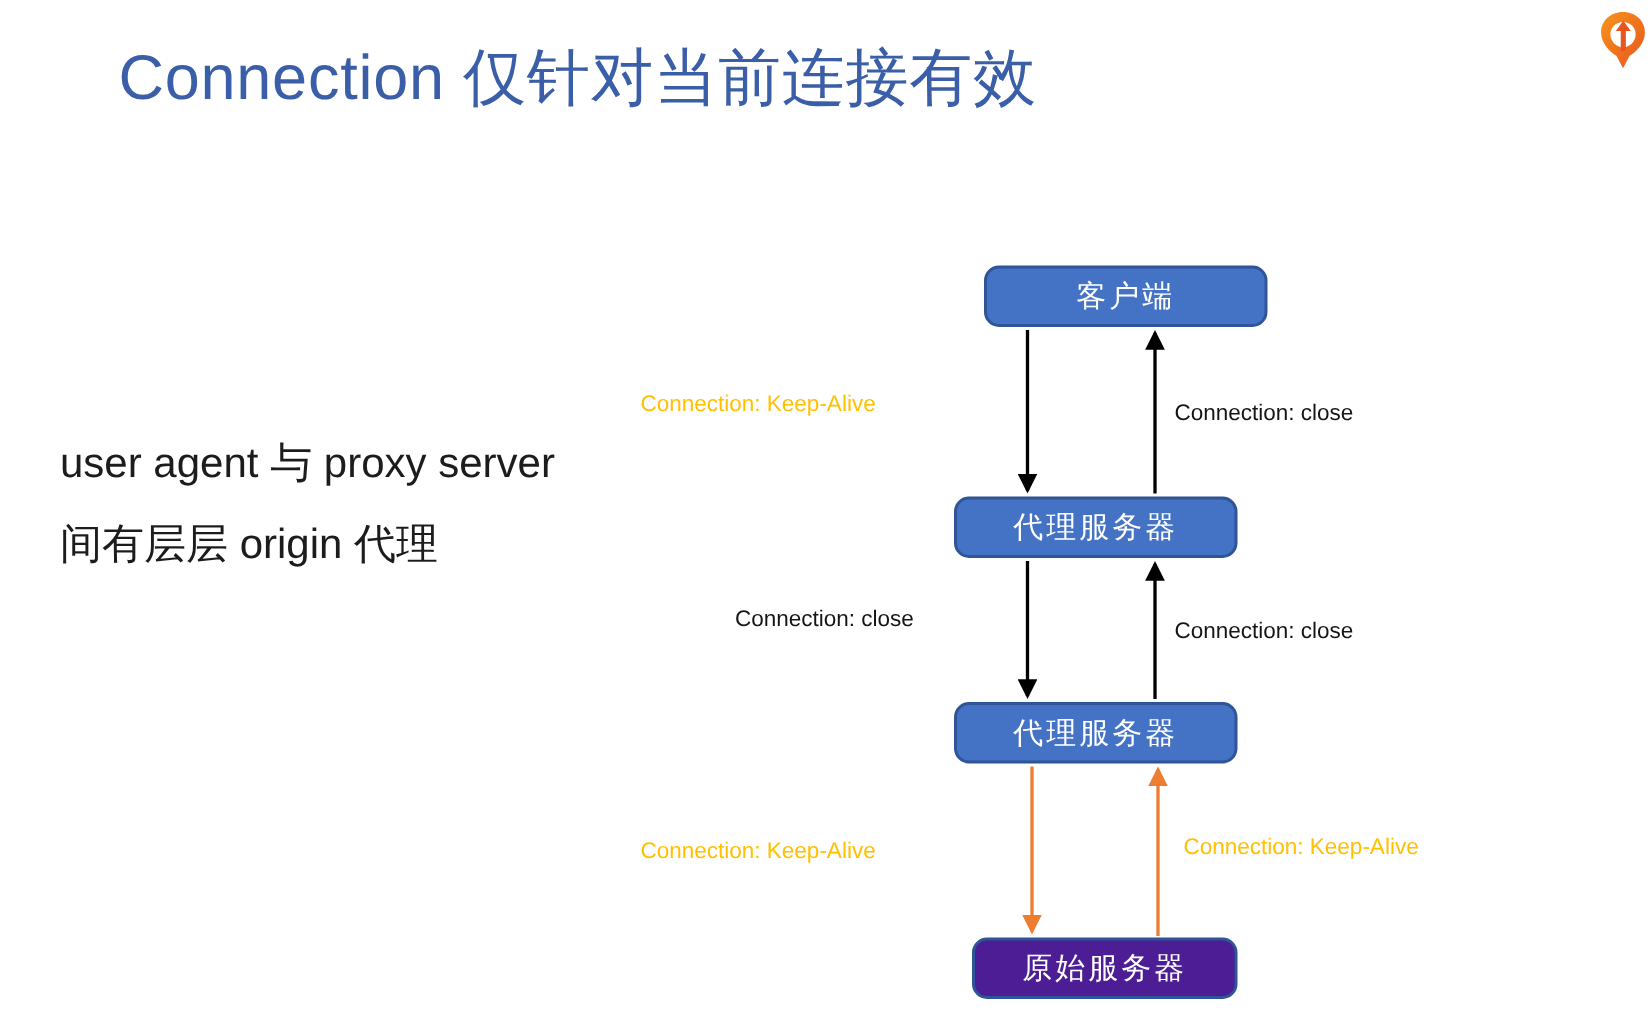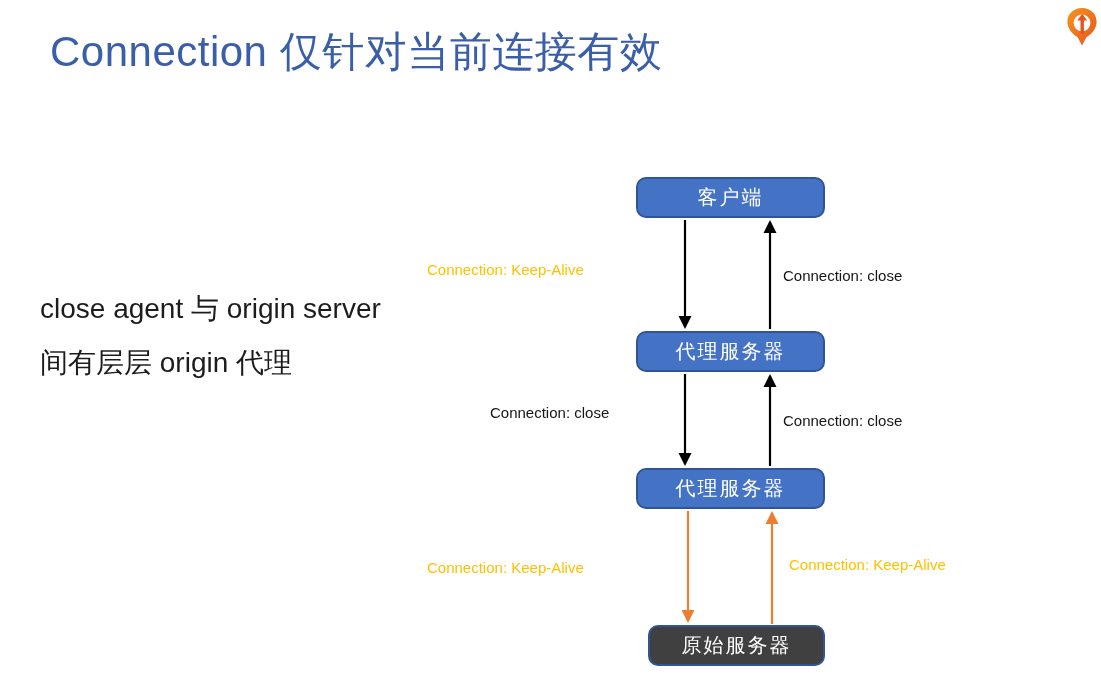--- a/index.html
+++ b/index.html
@@ -19,67 +19,67 @@
   }
   .elabel{position:absolute;font-size:15px;line-height:26px;white-space:nowrap;}
   .arrows{position:absolute;left:0;top:0;pointer-events:none;}
   .logo{position:absolute;left:1066px;top:7px;width:32px;height:40px;}
 </style>
 </head>
 <body>
 
 <div class="stage">
 
-  <div class="title" style="color: rgb(58, 95, 168);">Connection 仅针对当前连接有效</div>
+  <div class="title" style="color: rgb(58, 95, 168); margin-left: 29px;">Connection 仅针对当前连接有效</div>
 
   <svg class="logo" viewBox="0 0 32 40">
     <defs>
       <linearGradient id="lg" x1="0" y1="0" x2="1" y2="1">
         <stop offset="0" stop-color="#F7941D"></stop>
         <stop offset="1" stop-color="#E8541E"></stop>
       </linearGradient>
     </defs>
     <path d="M16 1 C24.8 1 31 7.5 30.6 15.2 C30.3 21.9 25.4 27.2 20.4 30.2 L16 38.5 L11.6 30.2 C6.6 27.2 1.7 21.9 1.4 15.2 C1 7.5 7.2 1 16 1 Z" fill="url(#lg)"></path>
     <circle cx="16" cy="16" r="8.4" fill="#FFFFFF"></circle>
     <path d="M16.2 27 L16.2 12" stroke-width="3.4" fill="none" stroke="#E8541E"></path>
     <path d="M16.2 6.8 L11.2 13.6 L21.2 13.6 Z" fill="#E8541E"></path>
   </svg>
 
   <div class="note" style="color: rgb(28, 28, 28);">
-    <div>close agent 与 origin server</div>
+    <div>user agent 与 proxy server</div>
     <div>间有层层 origin 代理</div>
   </div>
 
   <svg class="arrows" width="1101" height="685" viewBox="0 0 1101 685">
     <defs>
       <marker id="mblack" viewBox="0 0 10 10" refX="8.5" refY="5" markerWidth="6" markerHeight="6" orient="auto-start-reverse">
         <path d="M0 0 L10 5 L0 10 Z" fill="#000000"></path>
       </marker>
       <marker id="morange" viewBox="0 0 10 10" refX="8.5" refY="5" markerWidth="6" markerHeight="6" orient="auto-start-reverse">
         <path d="M0 0 L10 5 L0 10 Z" fill="#ED7D31"></path>
       </marker>
     </defs>
     <line x1="685" y1="220" x2="685" y2="327" stroke-width="2.2" marker-end="url(#mblack)" stroke="#000000"></line>
     <line x1="770" y1="329" x2="770" y2="222" stroke-width="2.2" marker-end="url(#mblack)" stroke="#000000"></line>
     <line x1="685" y1="374" x2="685" y2="464" stroke-width="2.2" marker-end="url(#mblack)" stroke="#000000"></line>
     <line x1="770" y1="466" x2="770" y2="376" stroke-width="2.2" marker-end="url(#mblack)" stroke="#000000"></line>
     <line x1="688" y1="511" x2="688" y2="621" stroke-width="2.2" marker-end="url(#morange)" stroke="#ED7D31"></line>
     <line x1="772" y1="624" x2="772" y2="513" stroke-width="2.2" marker-end="url(#morange)" stroke="#ED7D31"></line>
   </svg>
 
-  <div class="node" style="left: 636px; top: 177px; width: 189px; height: 41px; color: rgb(255, 255, 255); background-color: rgb(68, 114, 196); border-color: rgb(47, 85, 151);">
+  <div class="node" style="left: 656px; top: 177px; width: 189px; height: 41px; color: rgb(255, 255, 255); background-color: rgb(68, 114, 196); border-color: rgb(47, 85, 151);">
     <span>客户端</span>
   </div>
   <div class="node" style="left: 636px; top: 331px; width: 189px; height: 41px; color: rgb(255, 255, 255); background-color: rgb(68, 114, 196); border-color: rgb(47, 85, 151);">
     <span>代理服务器</span>
   </div>
   <div class="node" style="left: 636px; top: 468px; width: 189px; height: 41px; color: rgb(255, 255, 255); background-color: rgb(68, 114, 196); border-color: rgb(47, 85, 151);">
     <span>代理服务器</span>
   </div>
-  <div class="node" style="left: 648px; top: 625px; width: 177px; height: 41px; color: rgb(255, 255, 255); background-color: #404040; border-color: rgb(47, 85, 151);">
+  <div class="node" style="left: 648px; top: 625px; width: 177px; height: 41px; color: rgb(255, 255, 255); background-color: #4c1d95; border-color: rgb(47, 85, 151);">
     <span>原始服务器</span>
   </div>
 
   <div class="elabel" style="left: 427px; top: 257px; color: rgb(255, 192, 0);">Connection: Keep-Alive</div>
   <div class="elabel" style="left: 783px; top: 263px; color: rgb(21, 21, 21);">Connection: close</div>
   <div class="elabel" style="left: 490px; top: 400px; color: rgb(21, 21, 21);">Connection: close</div>
   <div class="elabel" style="left: 783px; top: 408px; color: rgb(21, 21, 21);">Connection: close</div>
   <div class="elabel" style="left: 427px; top: 555px; color: rgb(255, 192, 0);">Connection: Keep-Alive</div>
   <div class="elabel" style="left: 789px; top: 552px; color: rgb(255, 192, 0);">Connection: Keep-Alive</div>
 

